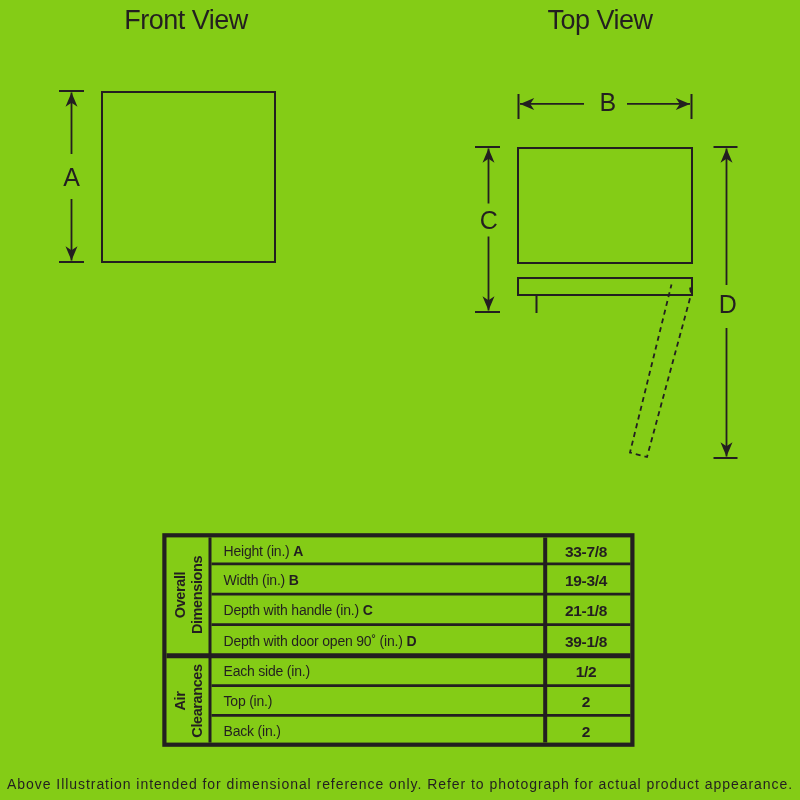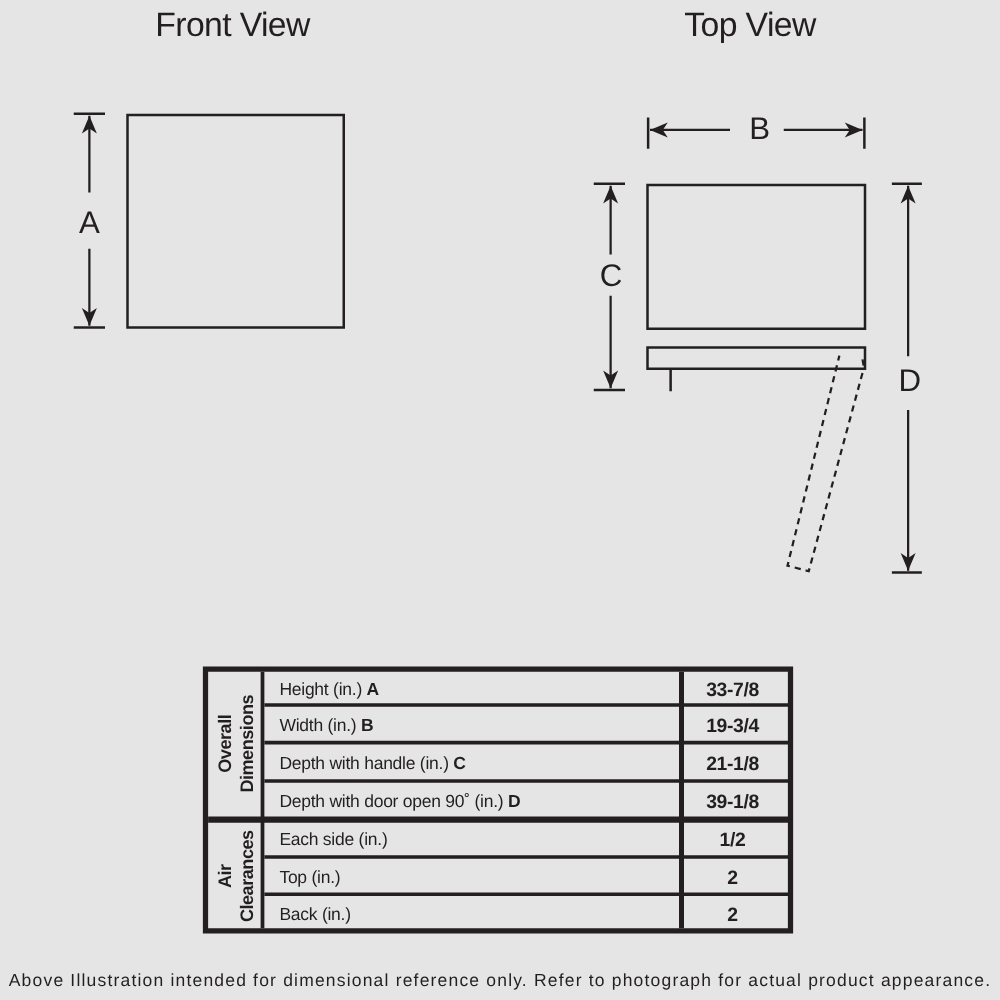--- a/index.html
+++ b/index.html
@@ -1,16 +1,16 @@
 <!DOCTYPE html>
 <html><head>
 <meta charset="utf-8">
 <style>
   html,body{margin:0;padding:0;background:#ffffff;}
-  #page{position:relative;width:800px;height:800px;background:#e5e5e5;overflow:hidden;}
+  #page{position:relative;width:800px;height:800px;background:#84cc16;overflow:hidden;}
   svg{position:absolute;left:0;top:0;}
   text{font-family:"Liberation Sans",sans-serif;fill:#231f20;}
 </style>
 </head>
 <body>
 <div id="page">
 <svg width="800" height="800" viewBox="0 0 800 800">
 
   <text x="186" y="29" font-size="27" letter-spacing="-0.5" text-anchor="middle">Front View</text>
   <text x="600" y="29" font-size="27" letter-spacing="-0.5" text-anchor="middle">Top View</text>

